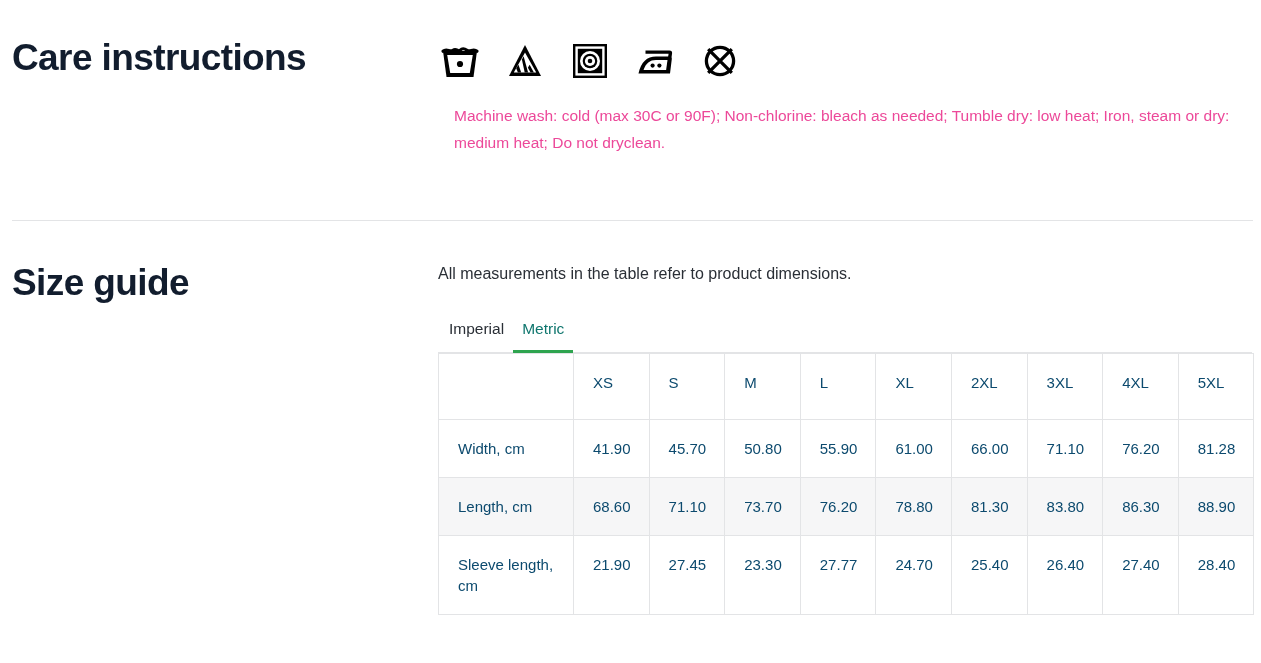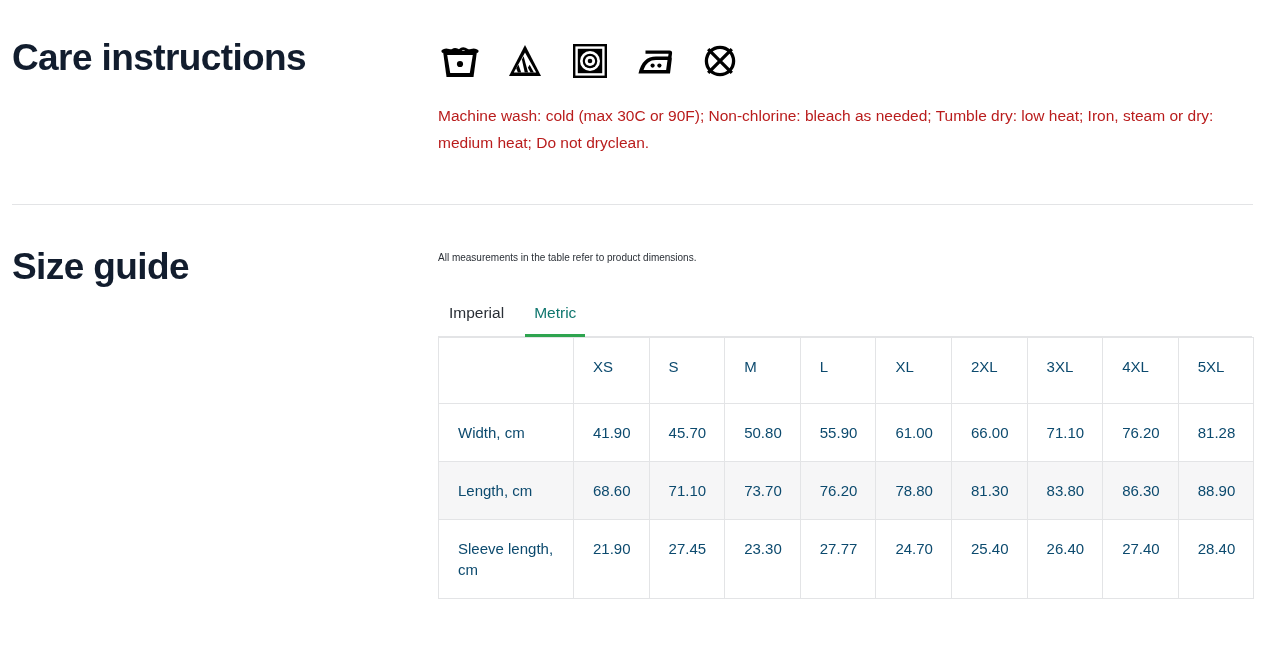--- a/index.html
+++ b/index.html
@@ -37,48 +37,48 @@
     display: flex;
     align-items: center;
     gap: 21px;
     height: 46px;
     margin-bottom: 18px;
   }
   .care-icon { width: 44px; height: 44px; display: block; flex: 0 0 44px; }
   .care-text {
     font-size: 15.5px;
     line-height: 27px;
-    color: #b91c1c;
+    color: #ec4899;
     max-width: 790px;
-    margin: 0;
+    margin: 16px;
   }
 
   
   .divider {
     height: 1px;
     background: #e3e4e6;
     margin: 0 8px 0 12px;
     width: 1241px;
   }
 
   
   #size-section { padding-top: 42px; }
   .size-note {
-    font-size: 10px;
+    font-size: 16px;
     line-height: 22px;
     color: #2a2f36;
     margin: 0 0 34px 0;
   }
 
   
   .tabs {
     position: relative;
     display: flex;
     align-items: flex-end;
-    gap: 12px;
+    gap: 0;
     border-bottom: 1px solid #e3e4e6;
     width: 814px;
     margin-bottom: 0;
   }
   .tab {
     position: relative;
     padding: 0 9px 13px 9px;
     font-size: 15.5px;
     line-height: 20px;
     color: #2a2f36;

